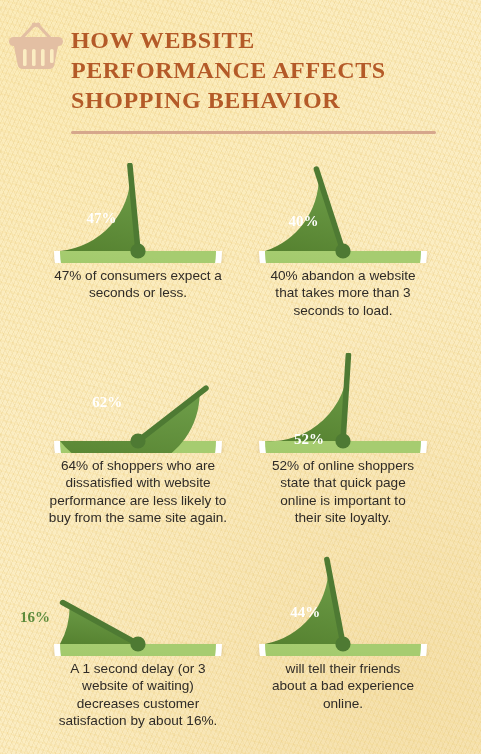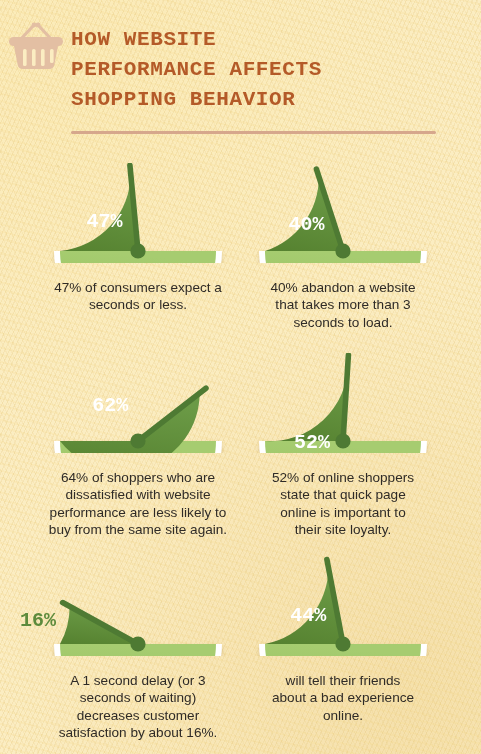--- a/index.html
+++ b/index.html
@@ -28,54 +28,54 @@
       radial-gradient(circle at 90% 63%, rgba(215,186,112,.45) 0 1px, transparent 1.5px),
       radial-gradient(circle at 27% 77%, rgba(215,186,112,.4) 0 1px, transparent 1.5px),
       radial-gradient(circle at 61% 88%, rgba(215,186,112,.4) 0 1px, transparent 1.5px);
   }
 
   
   #header{position:absolute;left:0;top:0;width:481px;height:150px;}
   #basket-icon{position:absolute;left:8px;top:20px;width:56px;height:52px;}
   #title{
     position:absolute;left:71px;top:25px;width:400px;
-    font-family:Liberation Mono, monospace;
+    font-family:Liberation Serif, serif;
     font-weight:bold;
-    font-size:21px;
+    font-size:24px;
     line-height:30px;
     letter-spacing:.6px;
     color:#b45a28;
     text-transform:uppercase;
   }
   #title .tline{display:block;white-space:nowrap;}
   #divider{
     position:absolute;left:71px;top:131px;width:365px;height:3px;
     background:#d6a78c;border-radius:2px;
   }
 
   
   .cell{position:absolute;width:240px;}
   .gauge-wrap{position:relative;width:240px;height:100px;}
   .gauge-svg{position:absolute;left:0;top:0;}
   .g-label{
     position:absolute;
-    font-family:Liberation Mono, monospace;
-    font-weight:bold;font-size:20px;
+    font-family:Liberation Serif, serif;
+    font-weight:bold;font-size:15px;
     color:#ffffff;
     white-space:nowrap;
   }
   .g-label.outside{color:#5d8b3c;}
   .caption{
     position:relative;
     text-align:center;
     font-family:"Liberation Sans",sans-serif;
     font-size:13.6px;
     line-height:17.3px;
     color:#2f2b27;
-    padding:16px 6px;
+    padding:4px 6px;
   }
   .caption .cl{display:block;white-space:nowrap;}
 </style>
 </head>
 <body>
 
 <div id="texture"></div>
 <div id="speck"></div>
 
 <div id="header">
@@ -250,21 +250,21 @@
         <path d="M 120 88 L 204 88 A 84 84 0 0 1 36 87.99999999999999 Z" fill="#ffffff" filter="url(#sh4)"></path>
         <path d="M 120 88 L 198 88 A 78 78 0 0 1 42 87.99999999999999 Z" fill="url(#lgl4)"></path>
         <path d="M 120 88 L 51.64807895657866 50.42321342006618 A 78 78 0 0 1 42 87.99999999999999 Z" fill="url(#lgd4)"></path>
         <line x1="120" y1="88" x2="44.63762551622776" y2="46.56918402725246" stroke="#4e7a33" stroke-width="5.6" stroke-linecap="round"></line>
         <circle cx="120" cy="88" r="7.6" fill="#4e7a33"></circle>
       </svg>
       <span class="g-label outside" style="left: 2px; top: 53px;">16%</span>
     </div>
     <div class="caption">
       <span class="cl">A 1 second delay (or 3</span>
-      <span class="cl">seconds of waiting)</span>
+      <span class="cl">website of waiting)</span>
       <span class="cl">decreases customer</span>
       <span class="cl">satisfaction by about 16%.</span>
     </div>
   </div>
 <div class="cell" id="cell-5" style="left:223px;top:556px;">
     <div class="gauge-wrap">
       <svg class="gauge-svg" width="240" height="100" viewBox="0 0 240 100">
         <defs>
           <filter id="sh5" x="-25%" y="-25%" width="150%" height="160%">
             <feDropShadow dx="0" dy="2.4" stdDeviation="2.2" flood-color="#b99a5c" flood-opacity="0.45"></feDropShadow>

